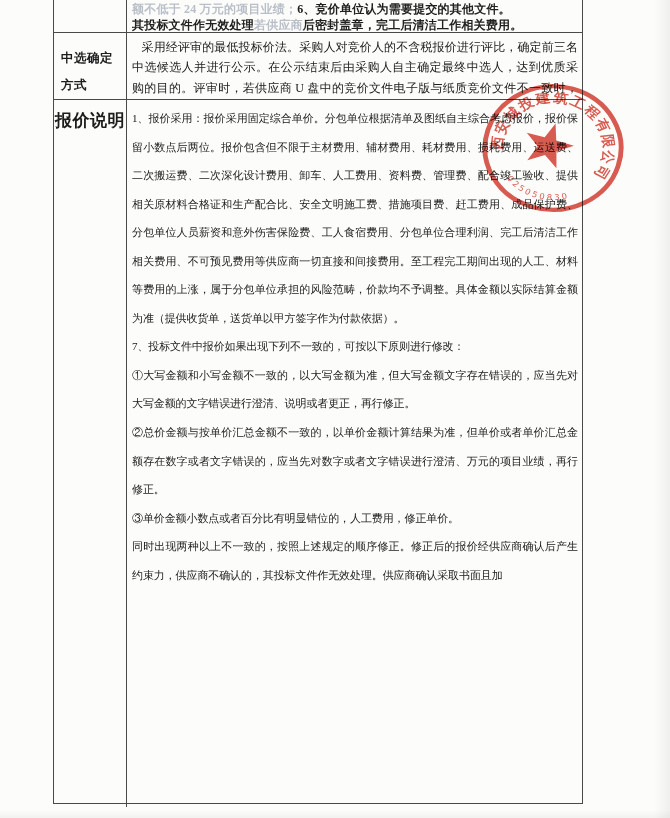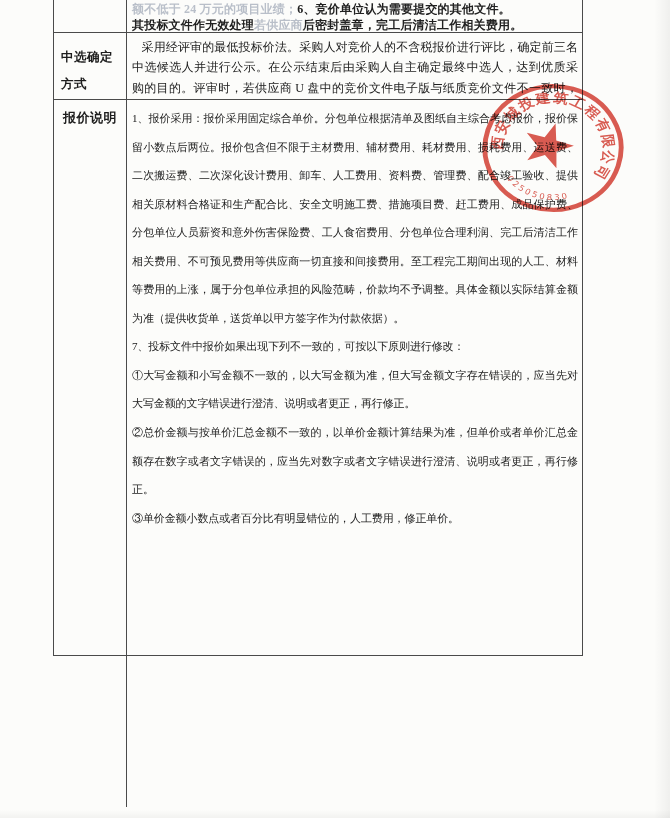--- a/index.html
+++ b/index.html
@@ -13,45 +13,45 @@
     position:absolute;top:0;right:0;width:16px;height:818px;
     background:linear-gradient(to right, rgba(0,0,0,0), rgba(0,0,0,0.05));
     pointer-events:none;
   }
   .scan-edge-bottom{
     position:absolute;left:0;bottom:0;width:670px;height:8px;
     background:linear-gradient(to bottom, rgba(0,0,0,0), rgba(0,0,0,0.04));
     pointer-events:none;
   }
   .table{
-    position:absolute;left:53px;top:0;width:530px;height:656px;
+    position:absolute;left:53px;top:0;width:530px;height:804px;
     border-left:1px solid #4a4a4a;border-right:1px solid #4a4a4a;
     border-bottom:1px solid #4a4a4a;
     box-sizing:border-box;
     background:transparent;
   }
   .row{display:flex;box-sizing:border-box;}
   .row1{height:33px;border-bottom:1px solid #4a4a4a;}
   .row2{height:67px;border-bottom:1px solid #4a4a4a;}
   .row3{height:707px;}
   .cell{box-sizing:border-box;}
-  .label-cell{width:73px;border-right:1px solid #4a4a4a;flex:0 0 73px;font-family:Liberation Mono, monospace;}
+  .label-cell{width:73px;border-right:1px solid #4a4a4a;flex:0 0 73px;}
   .content-cell{flex:1 1 auto;overflow:hidden;padding:0 4px 0 5px;}
   .r1line{
     font-size:12px;line-height:15.5px;font-weight:700;
     white-space:nowrap;letter-spacing:0.2px;
   }
   .row1 .content-cell{padding-top:2px;}
   .faded{color:#b9bfc9;}
   .label2{
     width:64px;margin:12px 0 0 7px;font-weight:700;font-size:12.5px;
     line-height:27px;word-break:break-all;letter-spacing:0.5px;color:#1d1d1d;
   }
   .label3{
-    margin-top:9px;text-align:center;font-weight:700;font-size:13px;
+    margin-top:9px;text-align:center;font-weight:700;font-size:17px;
     letter-spacing:0.5px;color:#1d1d1d;
   }
   .p2{
     margin:0;padding-top:4px;font-size:12px;line-height:20.4px;
     text-align:justify;text-justify:inter-character;word-break:break-all;
     text-indent:0.8em;letter-spacing:0.1px;
   }
   .c3{padding-top:4px;}
   .c3 p{
     margin:0;font-size:11px;line-height:28.55px;
@@ -86,22 +86,23 @@
   </div>
 
   <div class="row row3">
     <div class="cell label-cell">
       <div class="label3">报价说明</div>
     </div>
     <div class="cell content-cell c3">
       <p>1、报价采用：报价采用固定综合单价。分包单位根据清单及图纸自主综合考虑报价，报价保留小数点后两位。报价包含但不限于主材费用、辅材费用、耗材费用、损耗费用、运送费、二次搬运费、二次深化设计费用、卸车、人工费用、资料费、管理费、配合竣工验收、提供相关原材料合格证和生产配合比、安全文明施工费、措施项目费、赶工费用、成品保护费、分包单位人员薪资和意外伤害保险费、工人食宿费用、分包单位合理利润、完工后清洁工作相关费用、不可预见费用等供应商一切直接和间接费用。至工程完工期间出现的人工、材料等费用的上涨，属于分包单位承担的风险范畴，价款均不予调整。具体金额以实际结算金额为准（提供收货单，送货单以甲方签字作为付款依据）。</p>
       <p>7、投标文件中报价如果出现下列不一致的，可按以下原则进行修改：</p>
       <p>①大写金额和小写金额不一致的，以大写金额为准，但大写金额文字存在错误的，应当先对大写金额的文字错误进行澄清、说明或者更正，再行修正。</p>
-      <p>②总价金额与按单价汇总金额不一致的，以单价金额计算结果为准，但单价或者单价汇总金额存在数字或者文字错误的，应当先对数字或者文字错误进行澄清、说明或者更正，再行修正。</p>
+      <p>②总价金额与按单价汇总金额不一致的，以单价金额计算结果为准，但单价或者单价汇总金额存在数字或者文字错误的，应当先对数字或者文字错误进行澄清、万元的项目业绩，再行修正。</p>
       <p>③单价金额小数点或者百分比有明显错位的，人工费用，修正单价。</p>
+      <p>同时出现两种以上不一致的，按照上述规定的顺序修正。修正后的报价经供应商确认后产生约束力，供应商不确认的，其投标文件作无效处理。供应商确认采取书面且加</p>
     </div>
   </div>
 
 </div>
 
 <svg class="stamp" viewBox="0 0 200 200" preserveAspectRatio="none" xmlns="http://www.w3.org/2000/svg">
   <g transform="rotate(17 100 100)" fill="#d3382c" stroke="none">
     <circle cx="100" cy="100" r="63" fill="none" stroke="#d3382c" stroke-width="4.5"></circle>
     <polygon points="95,75.5 100.6,91.7 117.8,92.1 104.1,102.5 109.1,118.9 95,109.1 80.9,118.9 85.9,102.5 72.2,92.1 89.4,91.7"></polygon>
     <defs>

